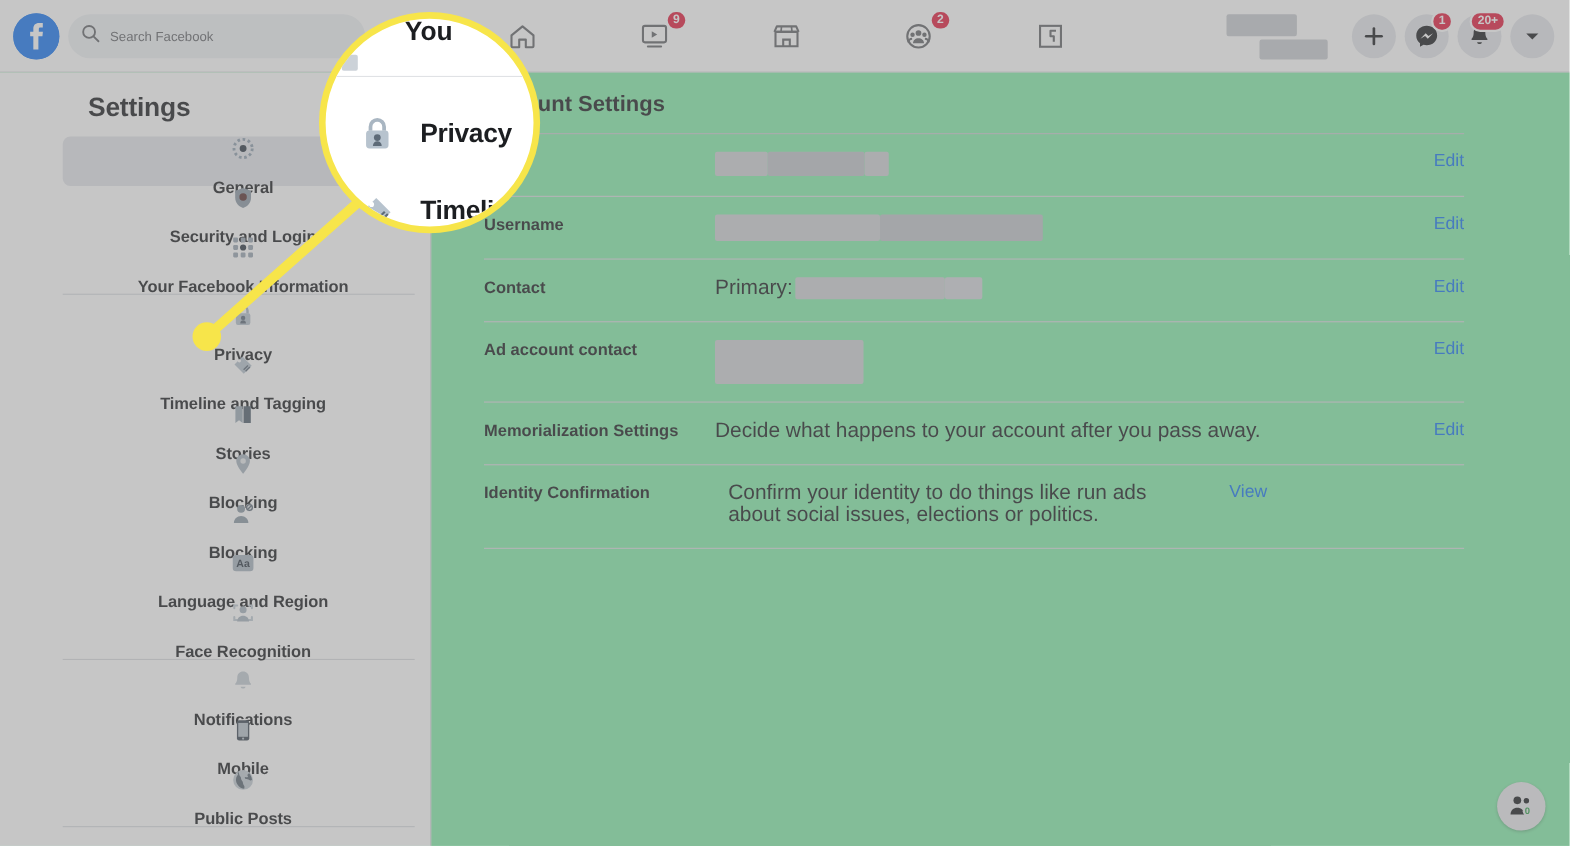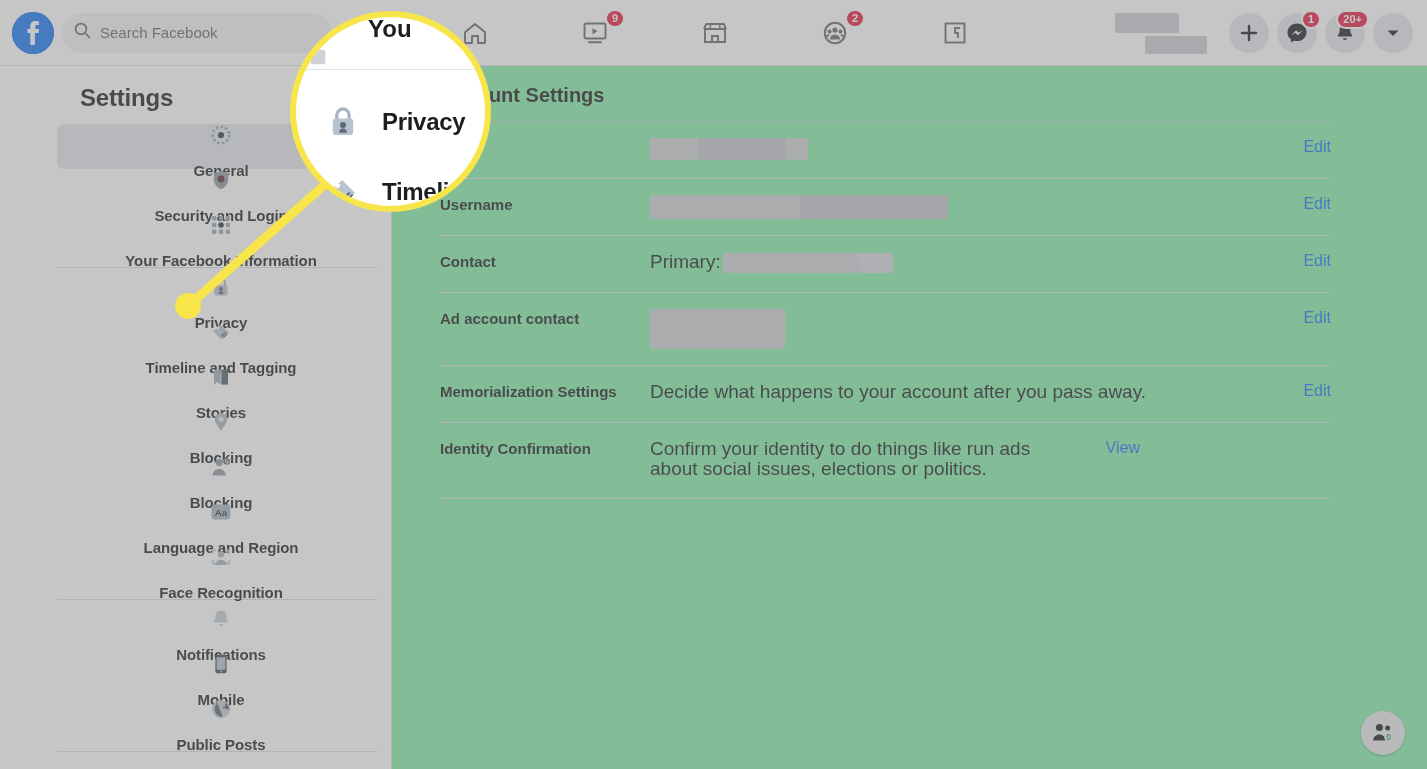--- a/index.html
+++ b/index.html
@@ -23,21 +23,21 @@
     width: 42px; height: 42px; border-radius: 50%;
     background: #1877f2; position: relative; flex: none;
     display: flex; align-items: center; justify-content: center;
   }
   .fb-logo svg { display: block; }
   .search-pill {
     width: 270px; height: 40px; border-radius: 20px;
     background: #eff2f5; display: flex; align-items: center;
     padding: 0 12px; gap: 9px;
   }
-  .search-pill .ph { color: #65676b; font-size: 15px; }
+  .search-pill .ph { color: #65676b; font-size: 12px; }
   .nav-center {
     position: absolute; left: 415px; top: 0; height: 66px;
     display: flex; align-items: center; gap: 0;
   }
   .nav-tab {
     width: 120px; height: 66px; display: flex; align-items: center;
     justify-content: center; position: relative; cursor: pointer;
   }
   .badge {
     position: absolute; background: #e41e3f; color: #fff;
@@ -451,21 +451,21 @@
           <div class="row">
             <div class="rlabel">Memorialization Settings</div>
             <div class="rvalue">Decide what happens to your account after you pass away.</div>
             <div class="raction">
               <a>Edit</a>
             </div>
           </div>
 
           <div class="row row-tall">
             <div class="rlabel">Identity Confirmation</div>
-            <div class="rvalue" style="max-width:400px;">Confirm your identity to do things like run ads about social issues, elections or politics.</div>
+            <div class="rvalue" style="max-width:400px;margin-left:12px;">Confirm your identity to do things like run ads about social issues, elections or politics.</div>
             <div class="raction">
               <a>View</a>
             </div>
           </div>
 
         </div>
       </div>
 
       <div class="chat-fab">
         <svg width="26" height="26" viewBox="0 0 26 26">

